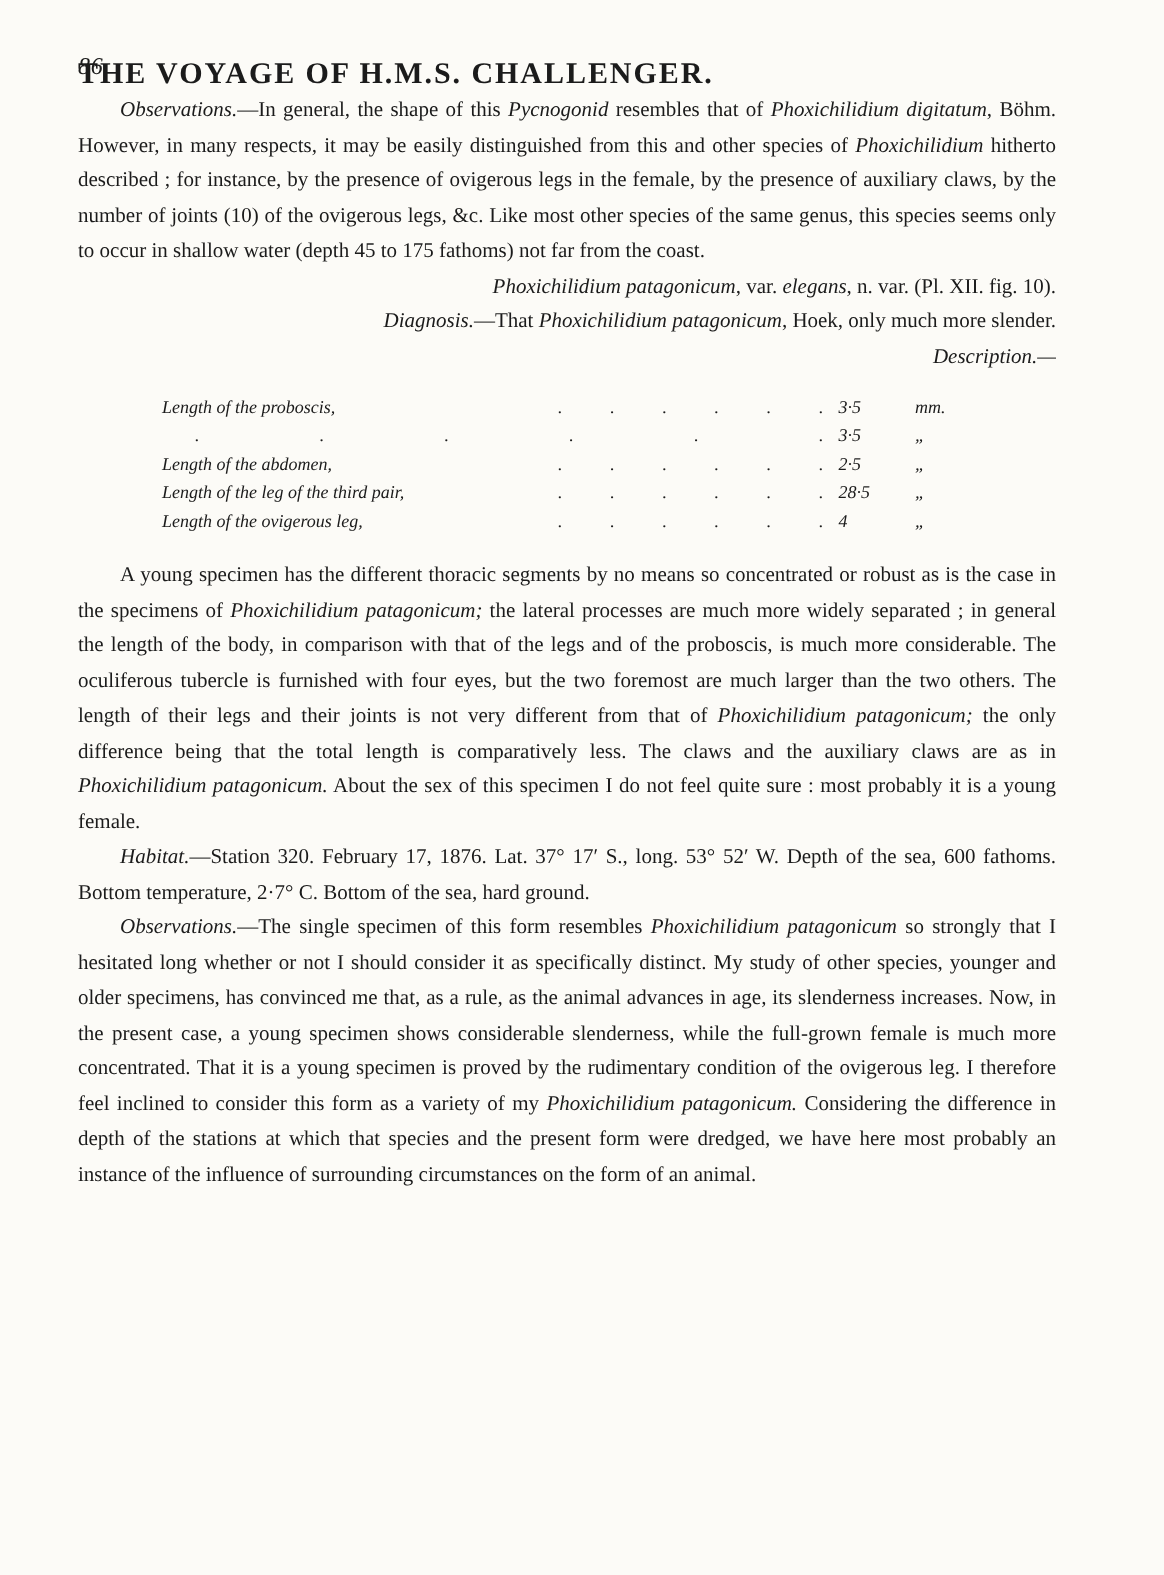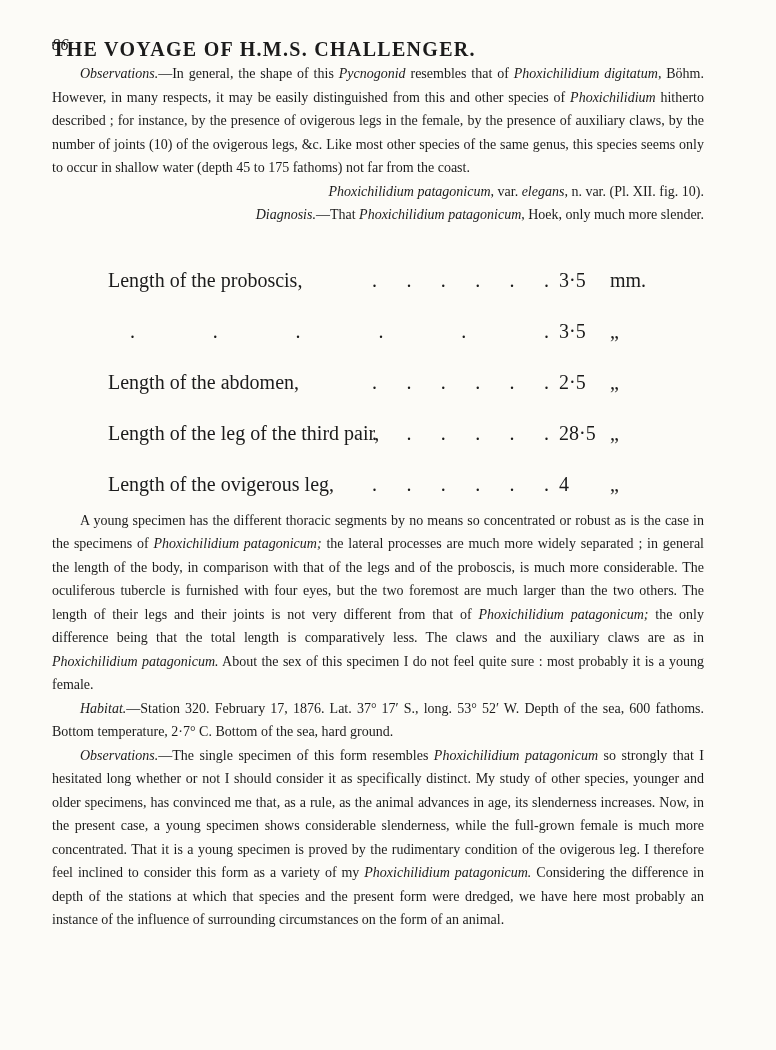--- a/index.html
+++ b/index.html
@@ -42,22 +42,23 @@
     line-height: 23.5px;
     text-align: justify;
   }
   p.indent { text-indent: 28px; }
   p.single-line { text-align: right; }
   .mt-first { margin-top: 22px; }
   .mt-section { margin-top: 22px; }
   i { font-style: italic; }
   .measure-table {
     margin: 12px 60px 15px 56px;
-    font-size: 20px;
+    font-size: 12px;
     line-height: 19px;
+    font-style: italic;
   }
   .measure-row {
     display: flex;
     align-items: baseline;
   }
   .m-label {
     width: 242px;
     flex: 0 0 auto;
     white-space: nowrap;
   }
@@ -71,37 +72,37 @@
   .m-value {
     flex: 0 0 auto;
     width: 44px;
     text-align: left;
   }
   .m-unit {
     flex: 0 0 auto;
     width: 34px;
     padding-left: 7px;
     text-align: left;
-    margin-top: 32px;
   }
 </style>
 </head>
 <body>
 
 <div class="page">
 
   <div class="page-header">
     <span class="page-number">86</span>
     <span class="running-title">THE VOYAGE OF H.M.S. CHALLENGER.</span>
   </div>
 
   <p class="body-par indent mt-first"><i>Observations.</i><span>—In general, the shape of this </span><i>Pycnogonid</i><span> resembles that of </span><i>Phoxichilidium digitatum</i><span>, Böhm. However, in many respects, it may be easily distinguished from this and other species of </span><i>Phoxichilidium</i><span> hitherto described ; for instance, by the presence of ovigerous legs in the female, by the presence of auxiliary claws, by the number of joints (10) of the ovigerous legs, &amp;c. Like most other species of the same genus, this species seems only to occur in shallow water (depth 45 to 175 fathoms) not far from the coast.</span></p>
 
   <p class="body-par indent single-line mt-section"><i>Phoxichilidium patagonicum</i><span>, var. </span><i>elegans</i><span>, n. var. (Pl. XII. fig. 10).</span></p>
   <p class="body-par indent single-line"><i>Diagnosis.</i><span>—That </span><i>Phoxichilidium patagonicum</i><span>, Hoek, only much more slender.</span></p>
+  <p class="body-par indent single-line"><i>Description.—</i></p>
 
   <div class="measure-table">
     <div class="measure-row">
       <span class="m-label">Length of the proboscis,</span>
       <span class="m-dots">
           <span>.</span>
           <span>.</span>
           <span>.</span>
           <span>.</span>
           <span>.</span>

